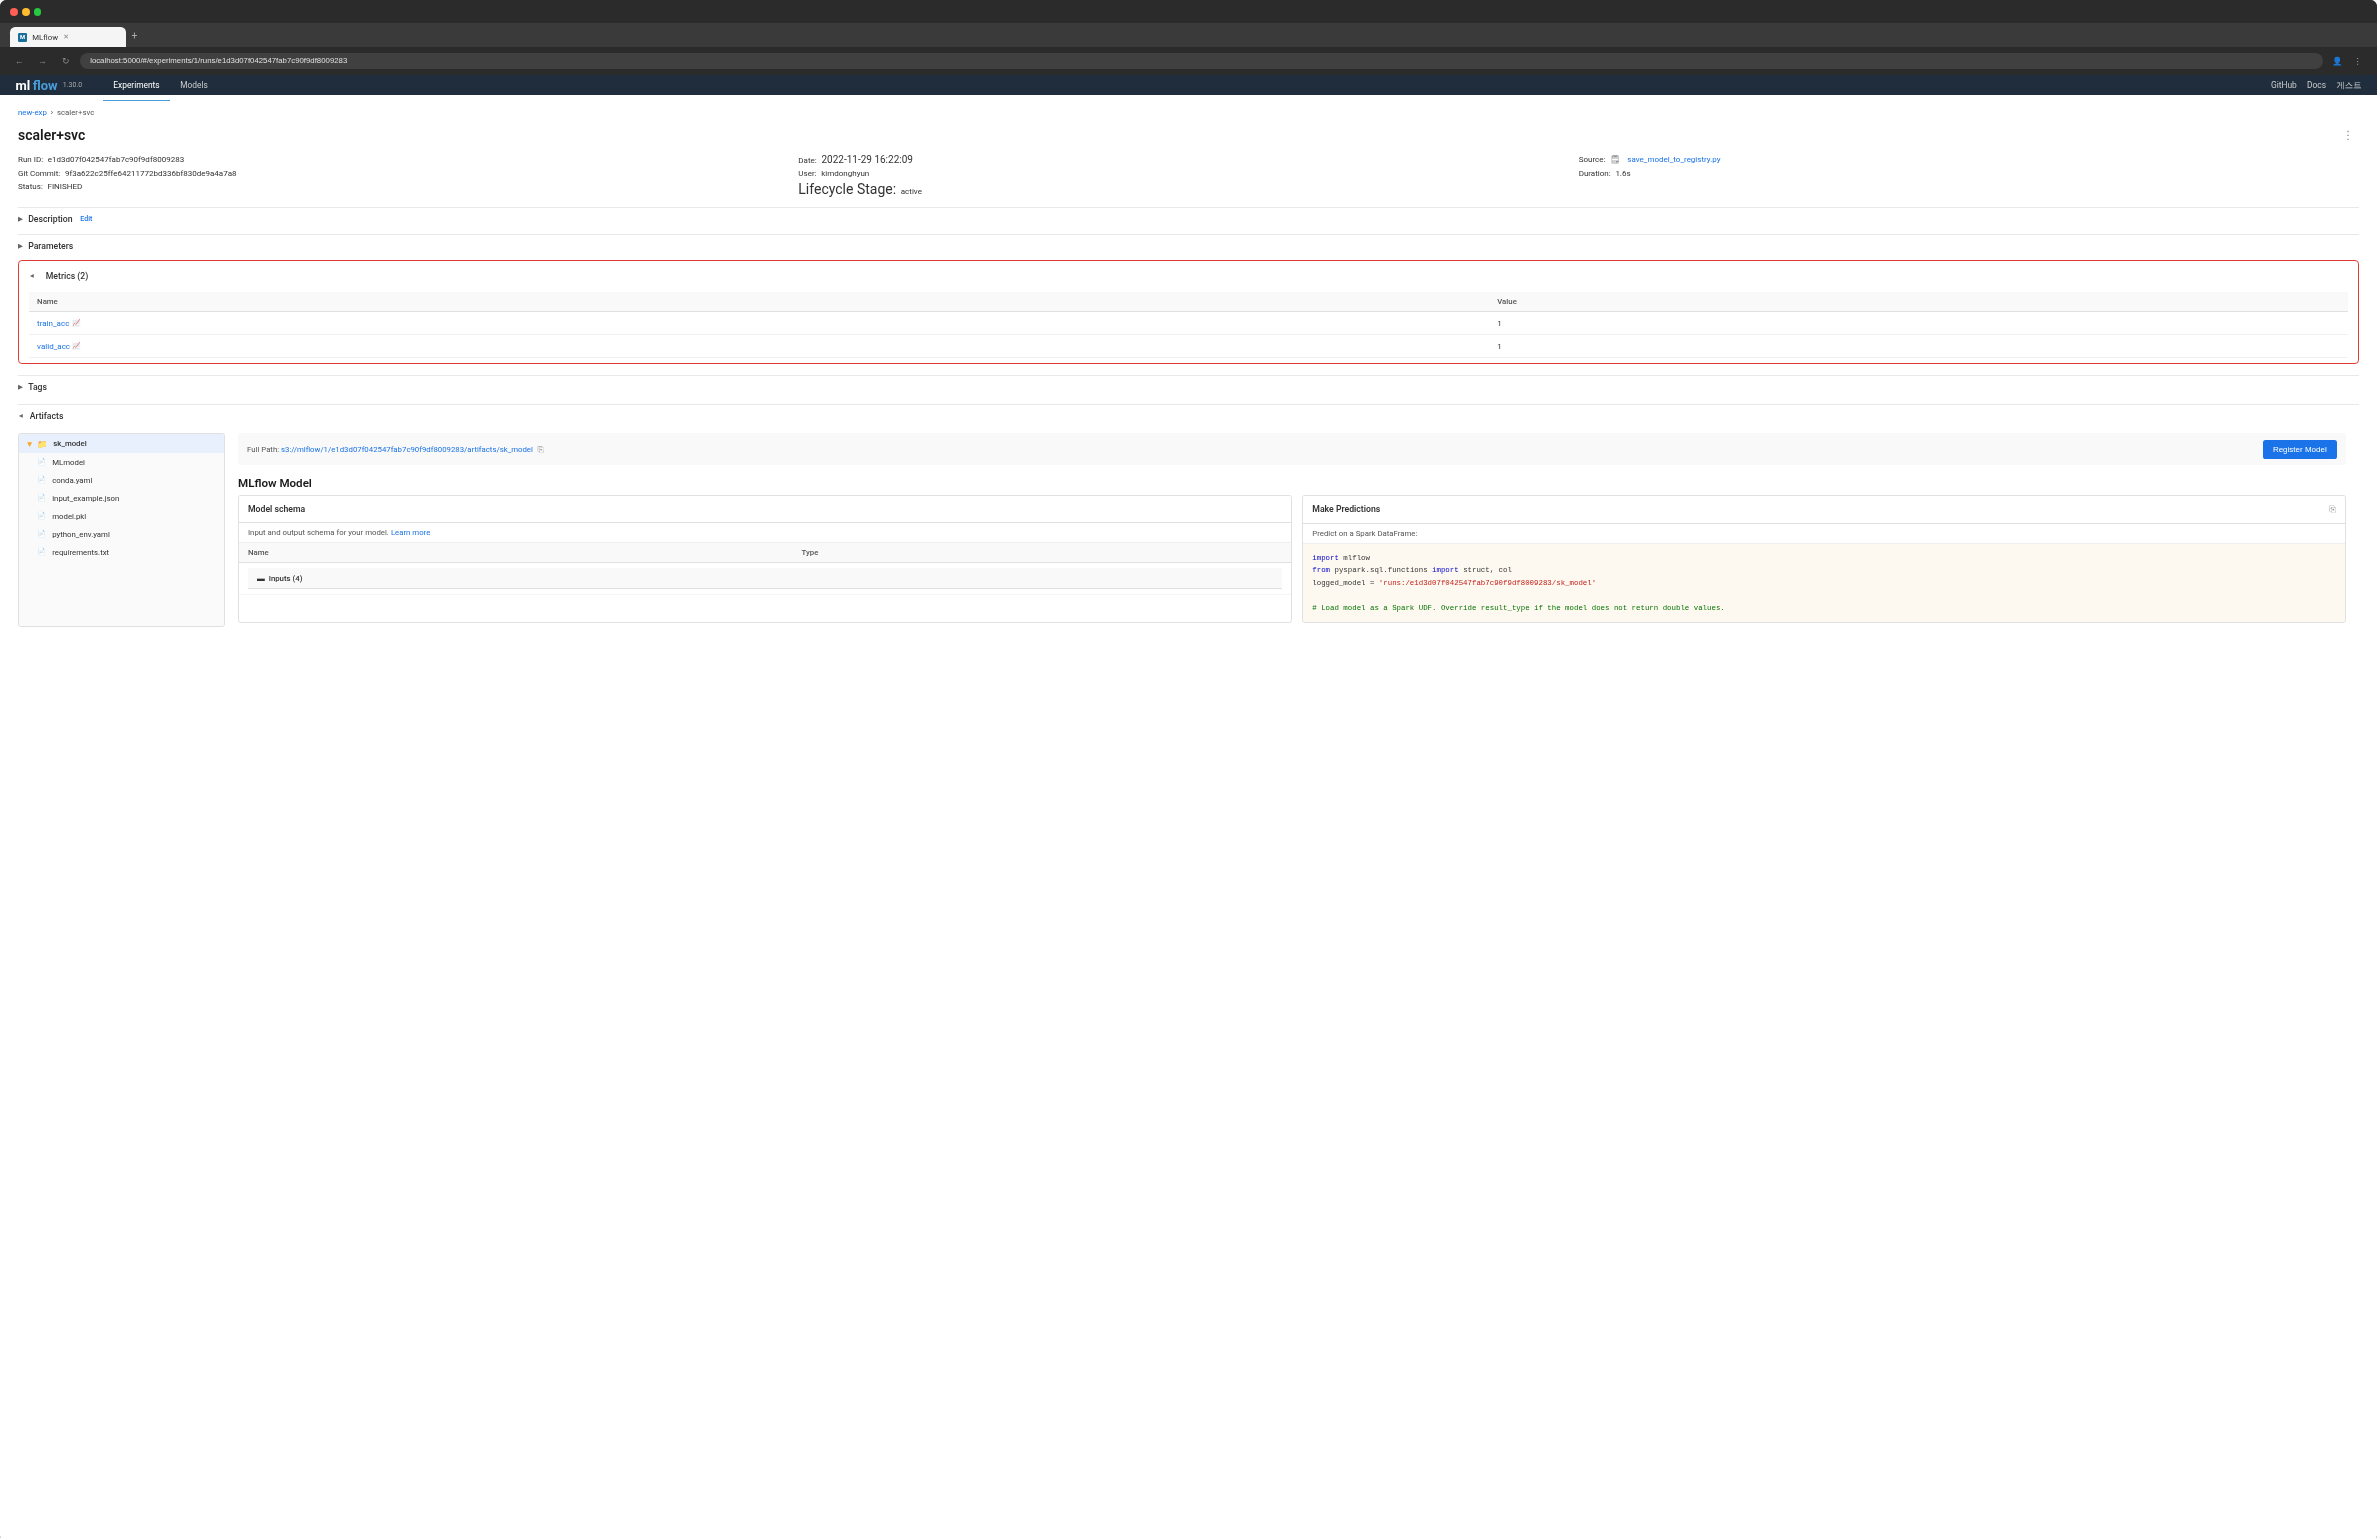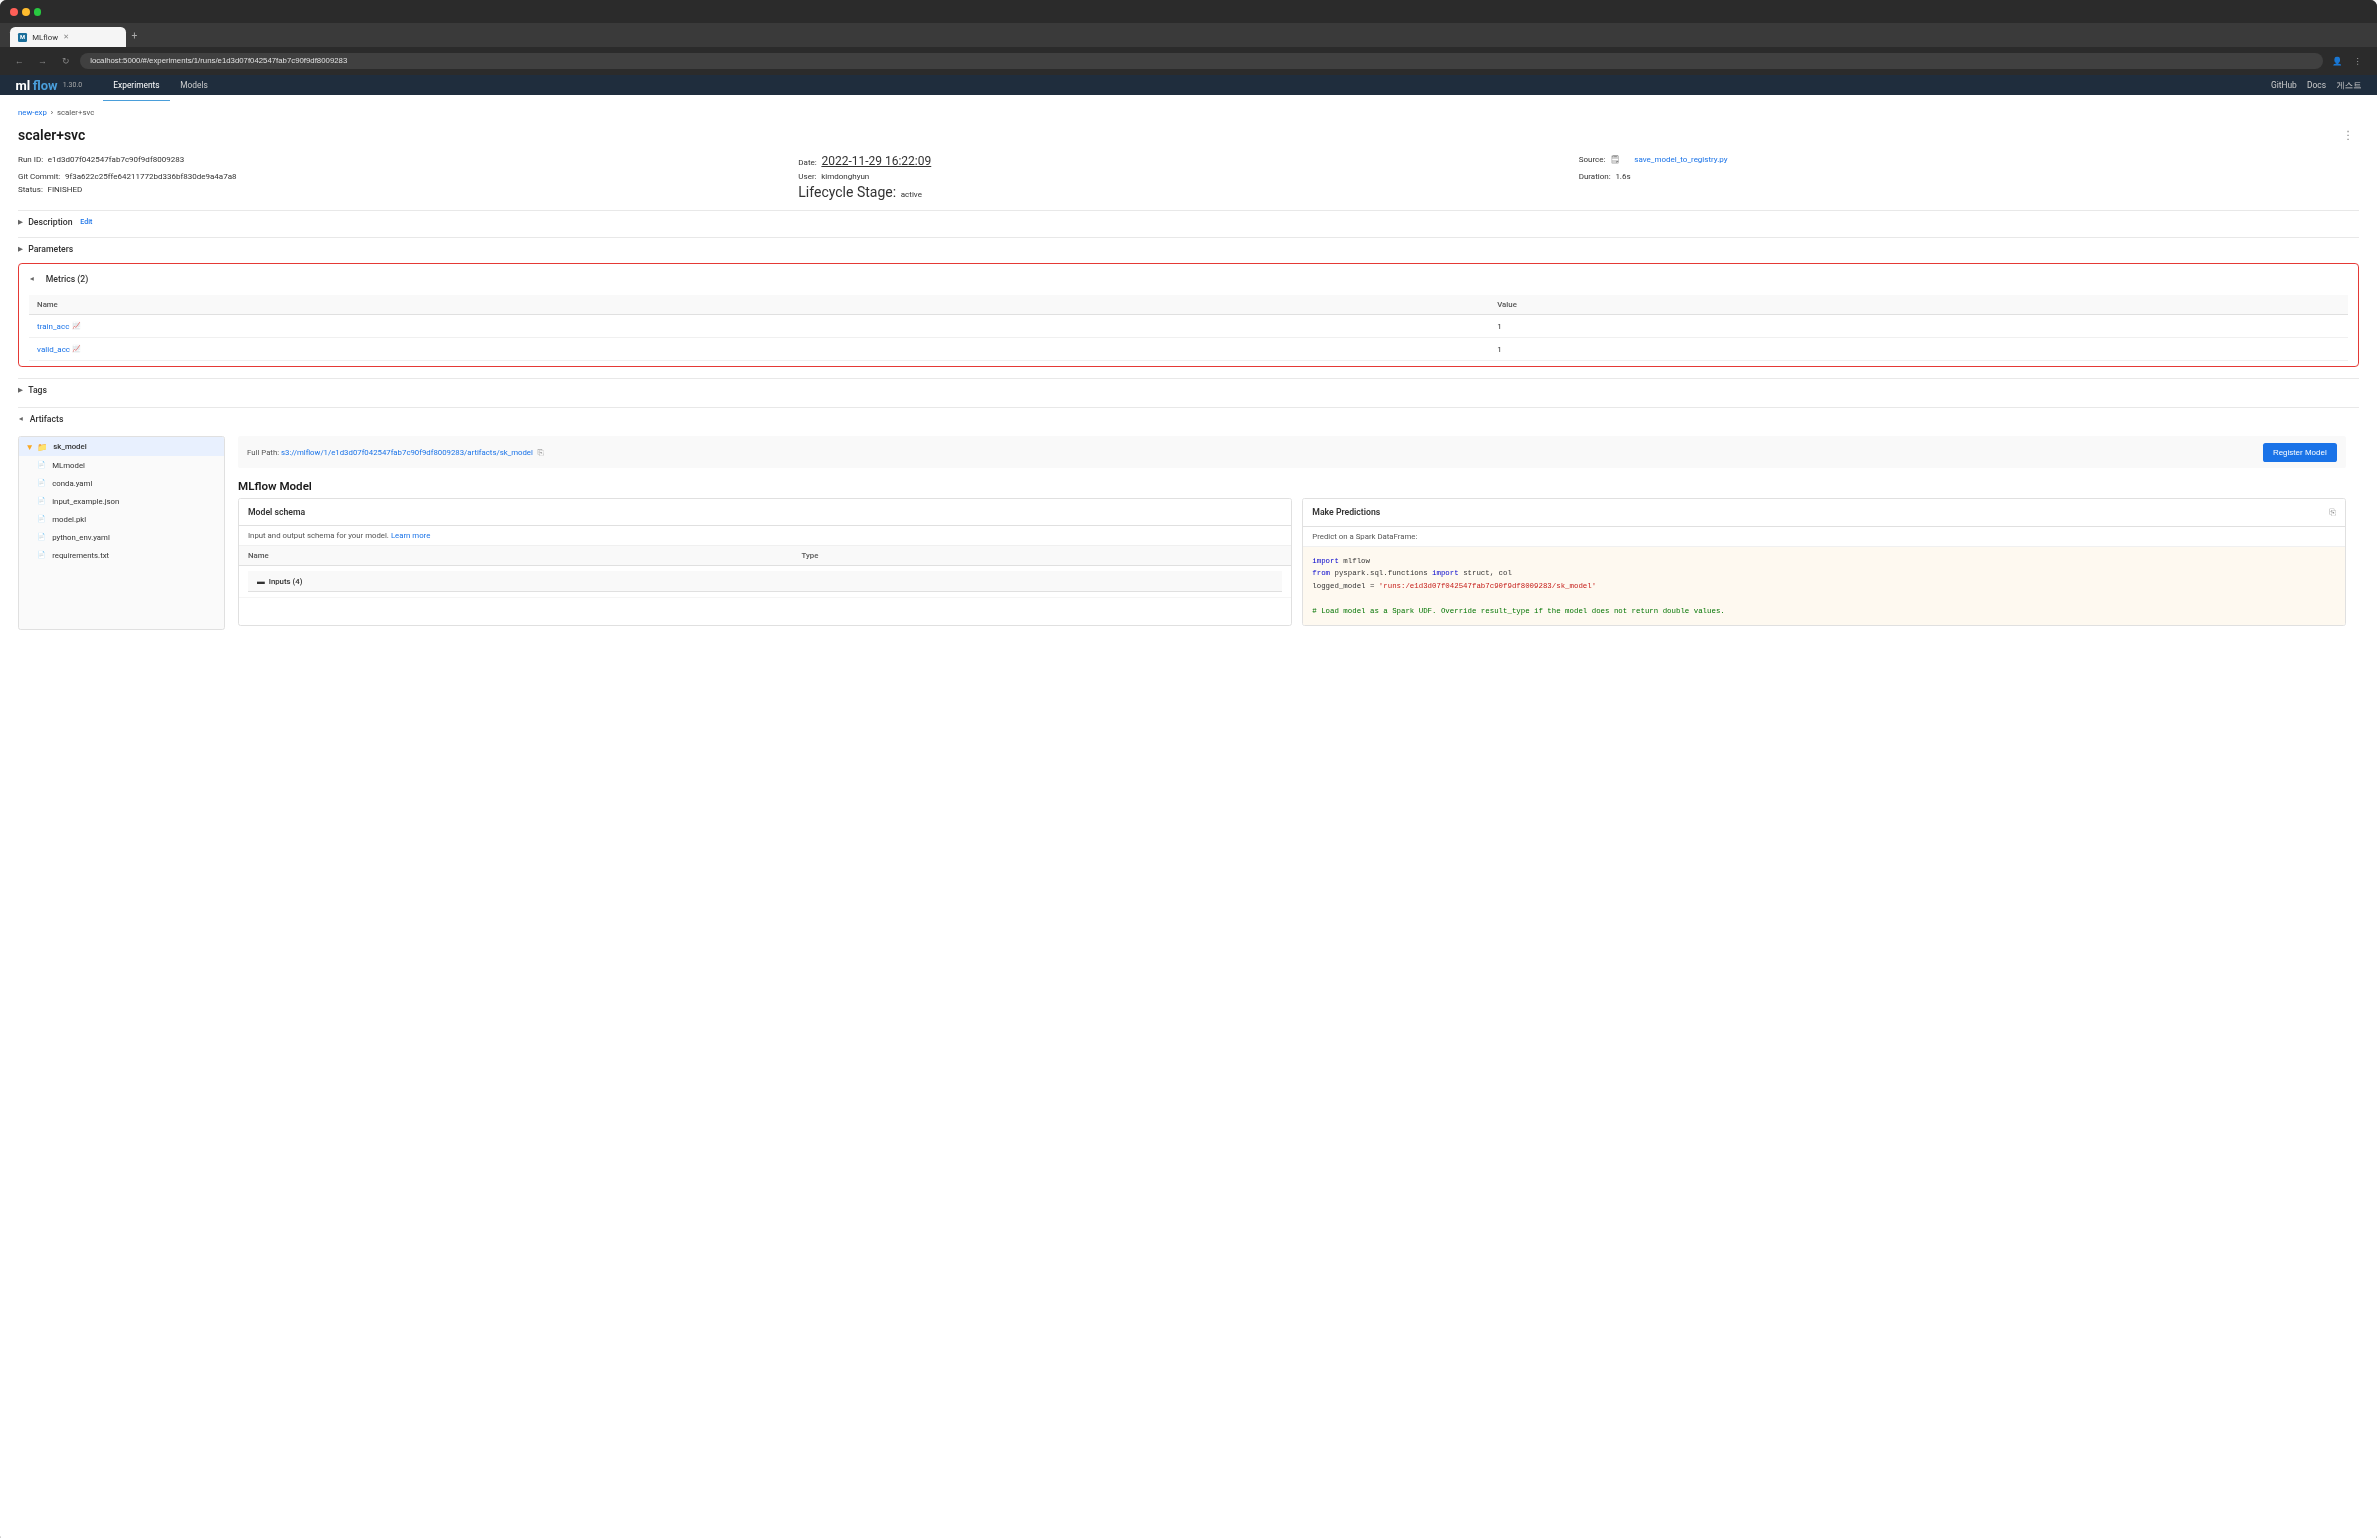--- a/index.html
+++ b/index.html
@@ -184,26 +184,26 @@
         <span class="page-menu-btn">⋮</span>
       </div>
 
       <div style="display:grid;grid-template-columns:1fr 1fr 1fr;gap:2.6px 0;margin-bottom:10.3px;">
         <div>
           <span style="font-size:8px;color:#333;">Run ID:</span>
           <span style="font-size:8px;color:#333;margin-left:2.6px;">e1d3d07f042547fab7c90f9df8009283</span>
         </div>
         <div>
           <span style="font-size:8px;color:#333;">Date:</span>
-          <span style="font-size:12px;color:#333;margin-left:2.6px;text-decoration:underline;">2022-11-29 16:22:09</span>
+          <span style="font-size:10px;color:#333;margin-left:2.6px;">2022-11-29 16:22:09</span>
         </div>
         <div>
           <span style="font-size:8px;color:#333;">Source:</span>
           <span style="font-size:8px;color:#555;margin-left:2.6px;">🗒</span>
-          <span style="font-size:8px;color:#1a73e8;margin-left:12px;text-align:center;">save_model_to_registry.py</span>
+          <span style="font-size:8px;color:#1a73e8;margin-left:5px;text-align:center;">save_model_to_registry.py</span>
         </div>
         <div>
           <span style="font-size:8px;color:#333;">Git Commit:</span>
           <span style="font-size:8px;color:#333;margin-left:2.6px;">9f3a622c25ffe64211772bd336bf830de9a4a7a8</span>
         </div>
         <div>
           <span style="font-size:8px;color:#333;">User:</span>
           <span style="font-size:8px;color:#333;margin-left:2.6px;">kimdonghyun</span>
         </div>
         <div>

